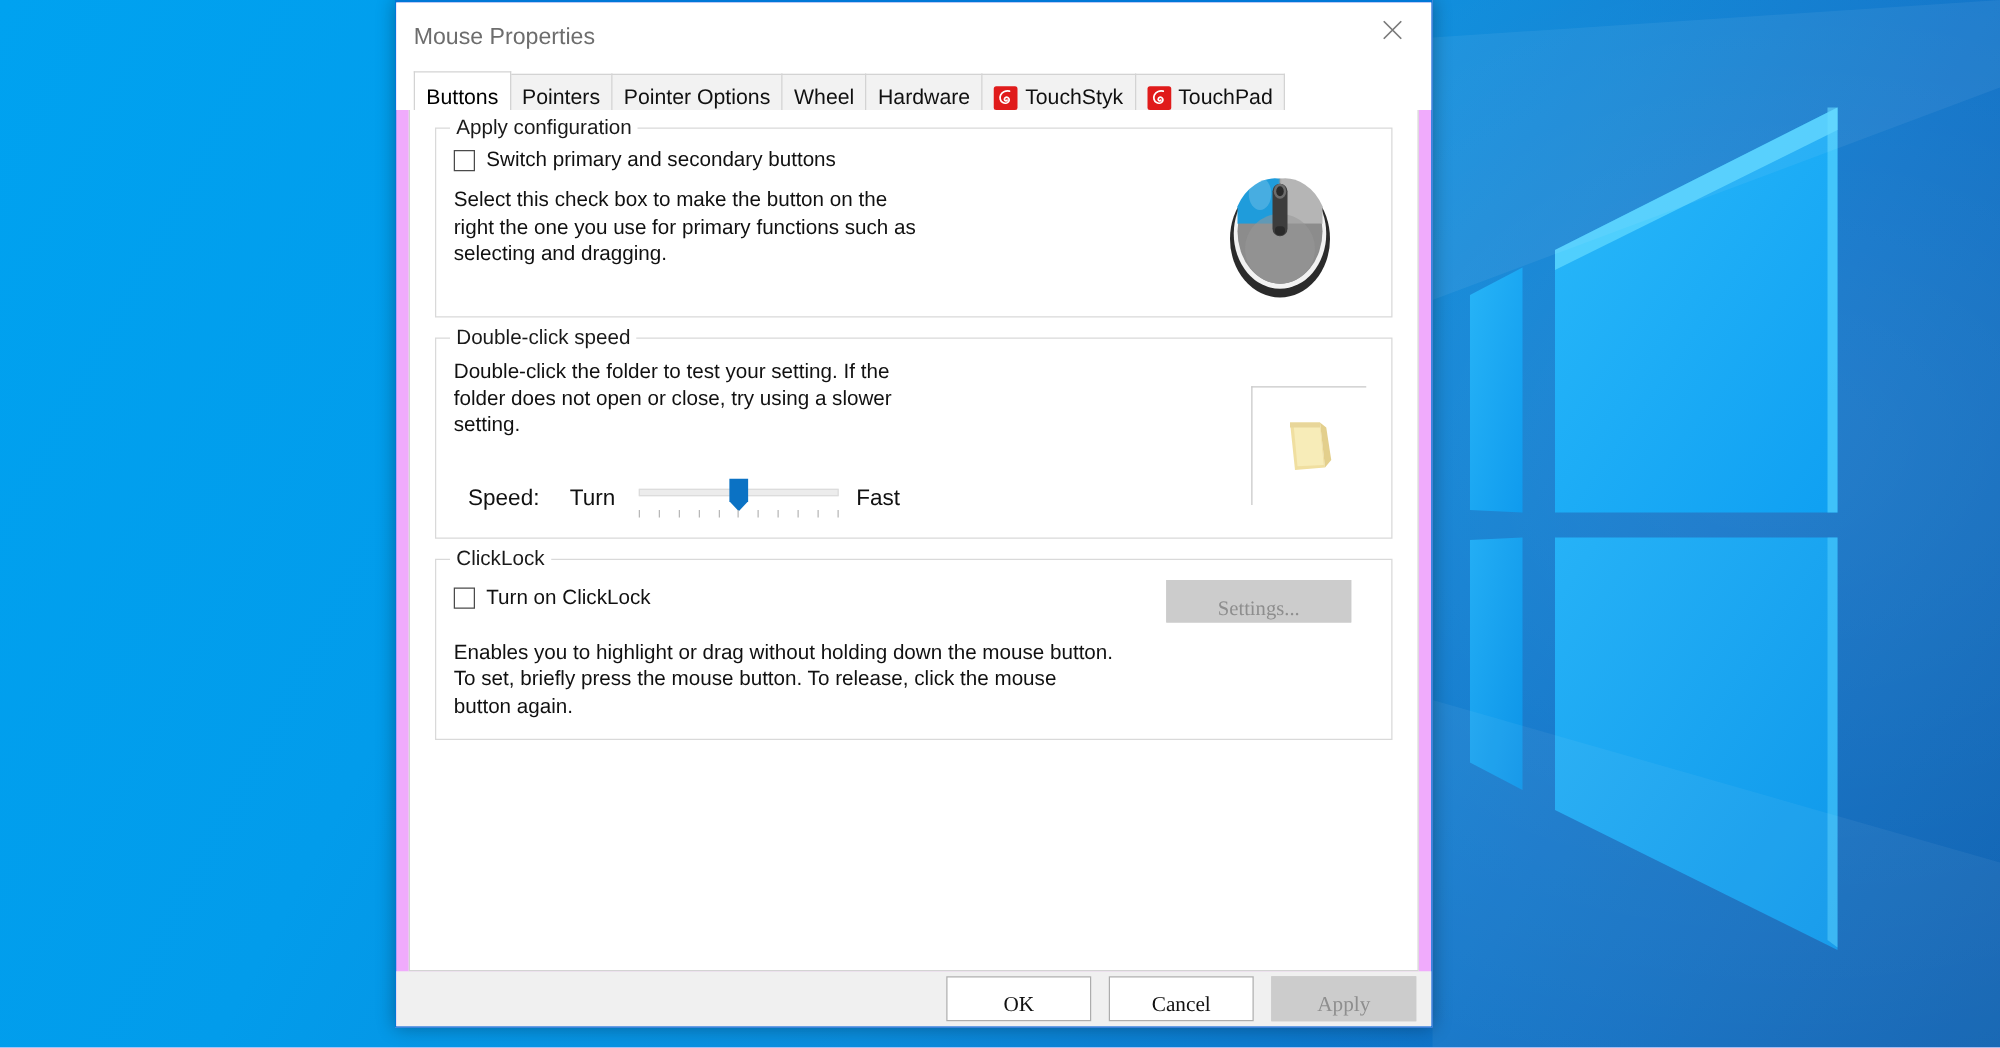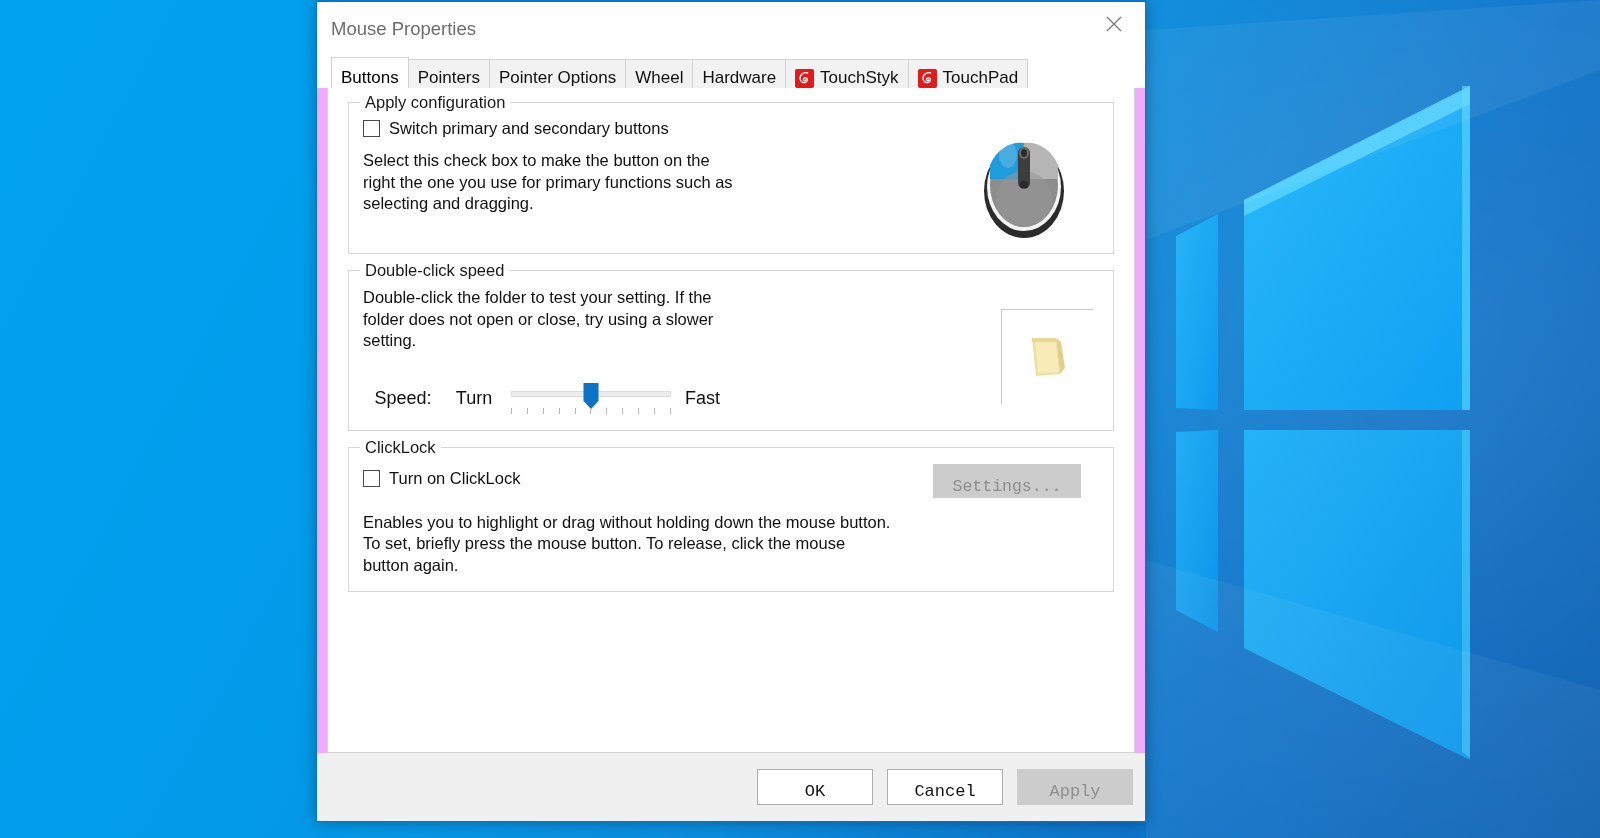--- a/index.html
+++ b/index.html
@@ -247,41 +247,41 @@
   .folder-box svg { width: 44px; height: 46px; }
 
   
   .cl-top {
     display: flex;
     align-items: center;
     justify-content: space-between;
     margin-bottom: 14px;
   }
   .btn {
-    font-family: Liberation Mono, monospace;
+    font-family: Liberation Serif, serif;
     font-size: 16.5px;
     height: 34px;
     min-width: 148px;
     padding: 12px 14px;
     background: #ffffff;
     border: 1px solid #adadad;
     color: #111;
     cursor: pointer;
     text-align: center;
   }
   .btn.disabled {
     background: #cccccc;
     border-color: #cccccc;
     color: #8e8e8e;
     cursor: default;
   }
 
   
   .footer {
-    height: 68px;
+    height: 44px;
     flex: 0 0 auto;
     background: #f0f0f0;
     display: flex;
     align-items: center;
     justify-content: flex-end;
     gap: 14px;
     padding: 0 12px 0 0;
   }
   .footer .btn {
     min-width: 116px;

